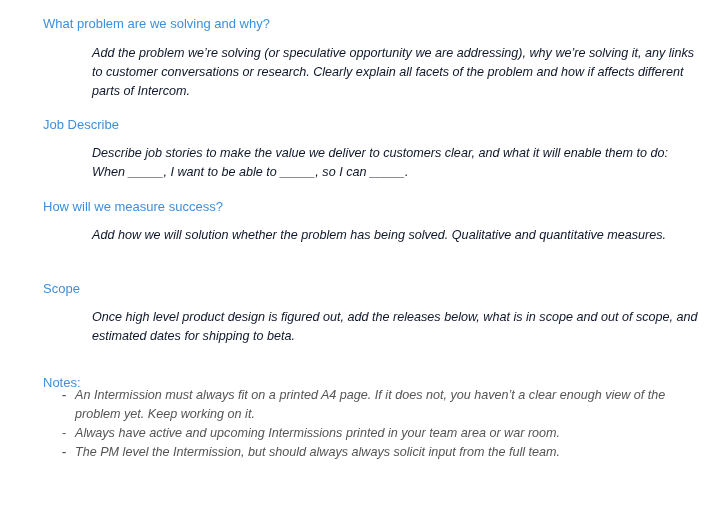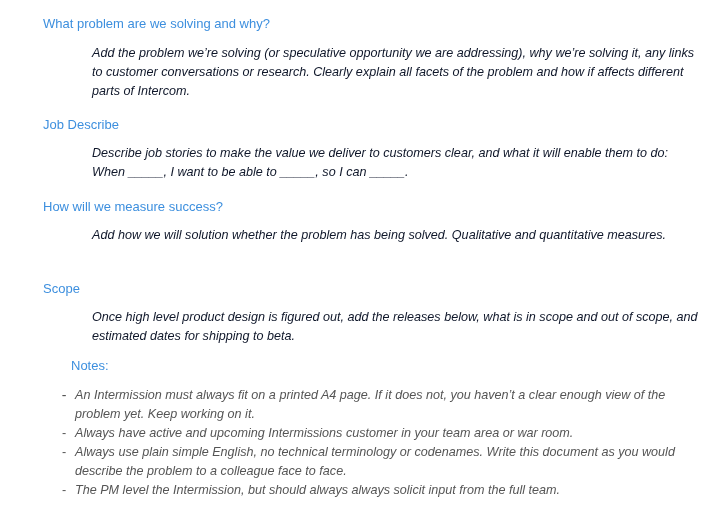--- a/index.html
+++ b/index.html
@@ -74,36 +74,35 @@
 
   <h2 class="heading" style="top:114px;">Job Describe</h2>
   <p class="para" style="top:140px;">Describe job stories to make the value we deliver to customers clear, and what it will enable them to do: When _____, I want to be able to _____, so I can _____.</p>
 
   <h2 class="heading" style="top:196px;">How will we measure success?</h2>
   <p class="para" style="top:222px;">Add how we will solution whether the problem has being solved. Qualitative and quantitative measures.</p>
 
   <h2 class="heading" style="top:278px;">Scope</h2>
   <p class="para" style="top:304px;">Once high level product design is figured out, add the releases below, what is in scope and out of scope, and estimated dates for shipping to beta.</p>
 
-  <h2 class="heading" style="top:355px;margin-left:28px;">Notes:</h2>
+  <h2 class="heading" style="top:372px;">Notes:</h2>
   <ul class="notes-list">
     <li>
       <span class="dash">-</span>
     </li>
     <li>
       <span class="dash">-</span>
       <span>An Intermission must always fit on a printed A4 page. If it does not, you haven’t a clear enough view of the problem yet. Keep working on it.</span>
     </li>
     <li>
       <span class="dash">-</span>
-      <span>Always have active and upcoming Intermissions customer in your team area or war room.</span>
+      <span>Always have active and upcoming Intermissions printed in your team area or war room.</span>
     </li>
     <li>
       <span class="dash">-</span>
-      <span>Always use plain simple English, no technical terminology or codenames. Write this document as you would describe the problem to a colleague face to face.</span>
     </li>
     <li>
       <span class="dash">-</span>
       <span>The PM level the Intermission, but should always always solicit input from the full team.</span>
     </li>
   </ul>
 
 </div>
 
 </body></html>

